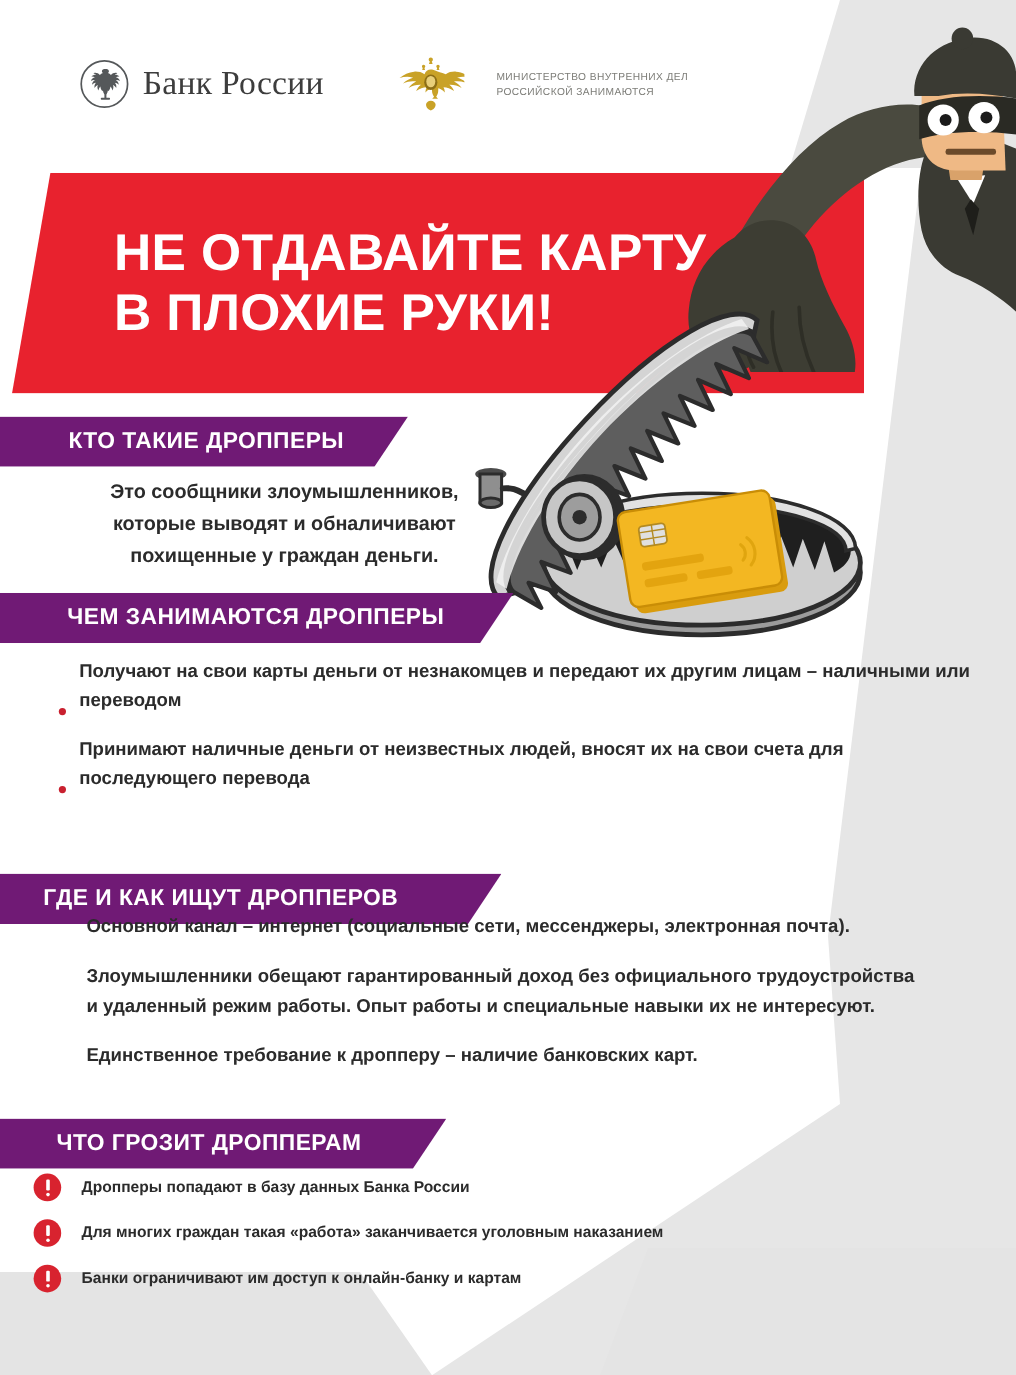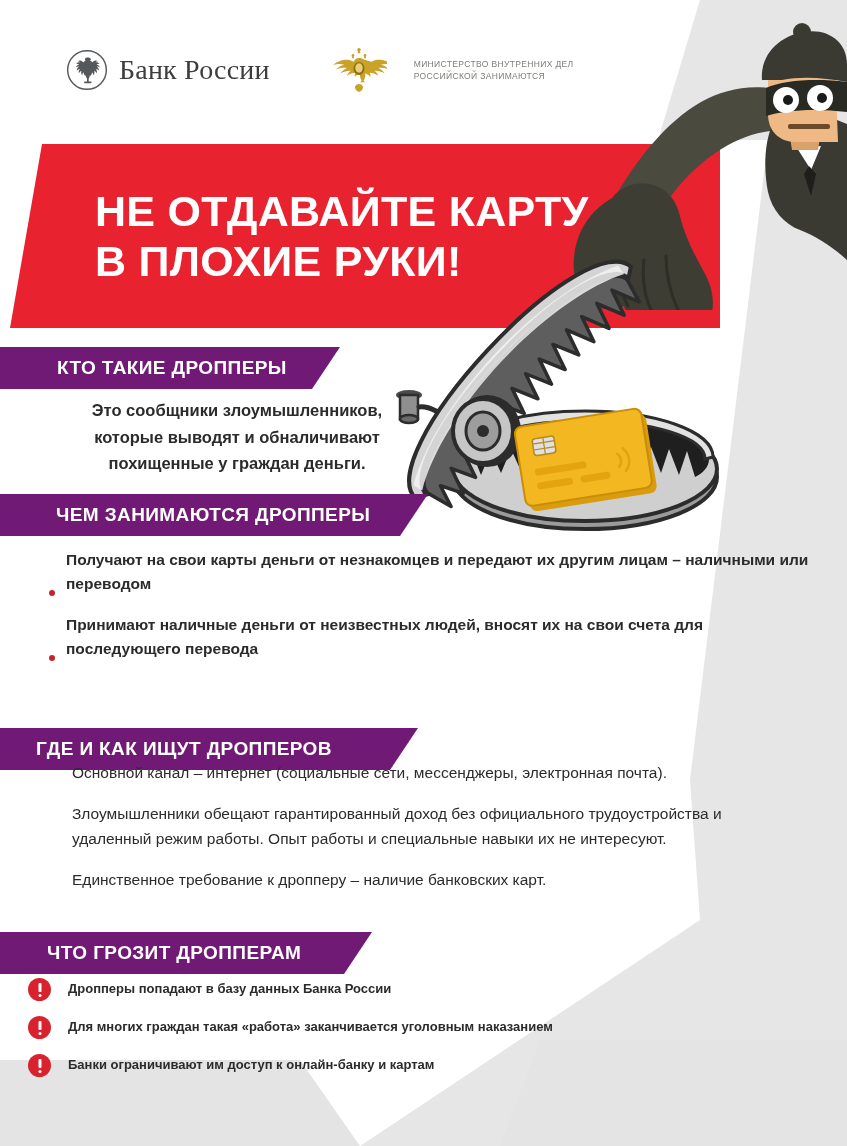--- a/index.html
+++ b/index.html
@@ -123,21 +123,21 @@
   .li-do .dot {
     flex:0 0 auto; width:6px; height:6px; border-radius:50%;
     background:#c9202f; margin:8px 11px 0 7px;
   }
   .li-do .txt {
     font-size:15.5px; font-weight:bold; line-height:1.55; color:#2b2b2b;
   }
 
   .paras { left:72px; top:760px; width:690px; }
   .paras p {
-    font-size:15.5px; font-weight:normal; line-height:1.62;
+    font-size:15.5px; font-weight:bold; line-height:1.62;
     color:#2b2b2b; margin-bottom:16px;
   }
 
   .list-risk { left:28px; top:978px; width:800px; }
   .li-risk { display:flex; align-items:center; margin-bottom:15px; }
   .li-risk .warn {
     flex:0 0 auto; width:23px; height:23px; border-radius:50%;
     background:#d8232f; margin-right:17px;
     position:relative;
   }

